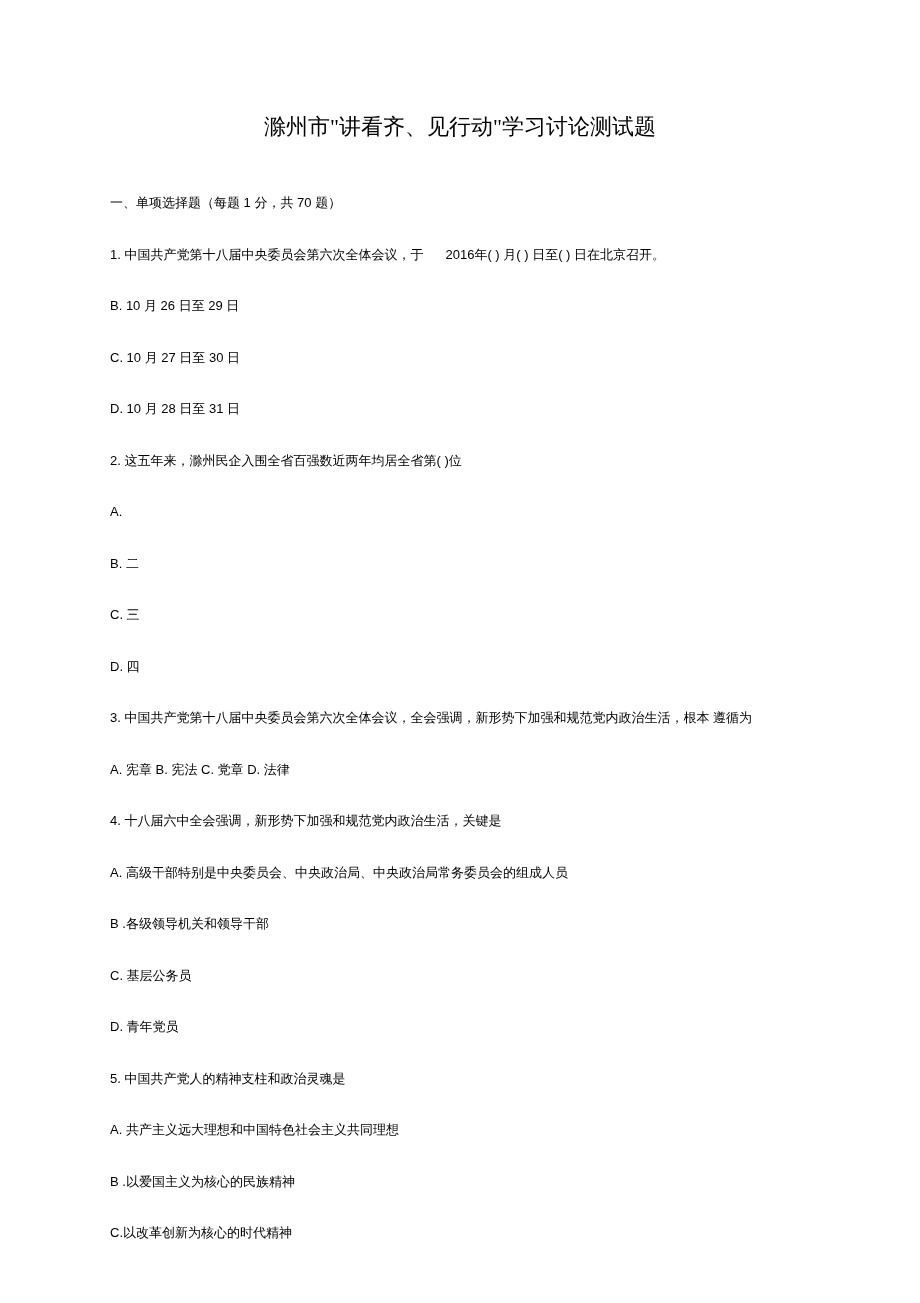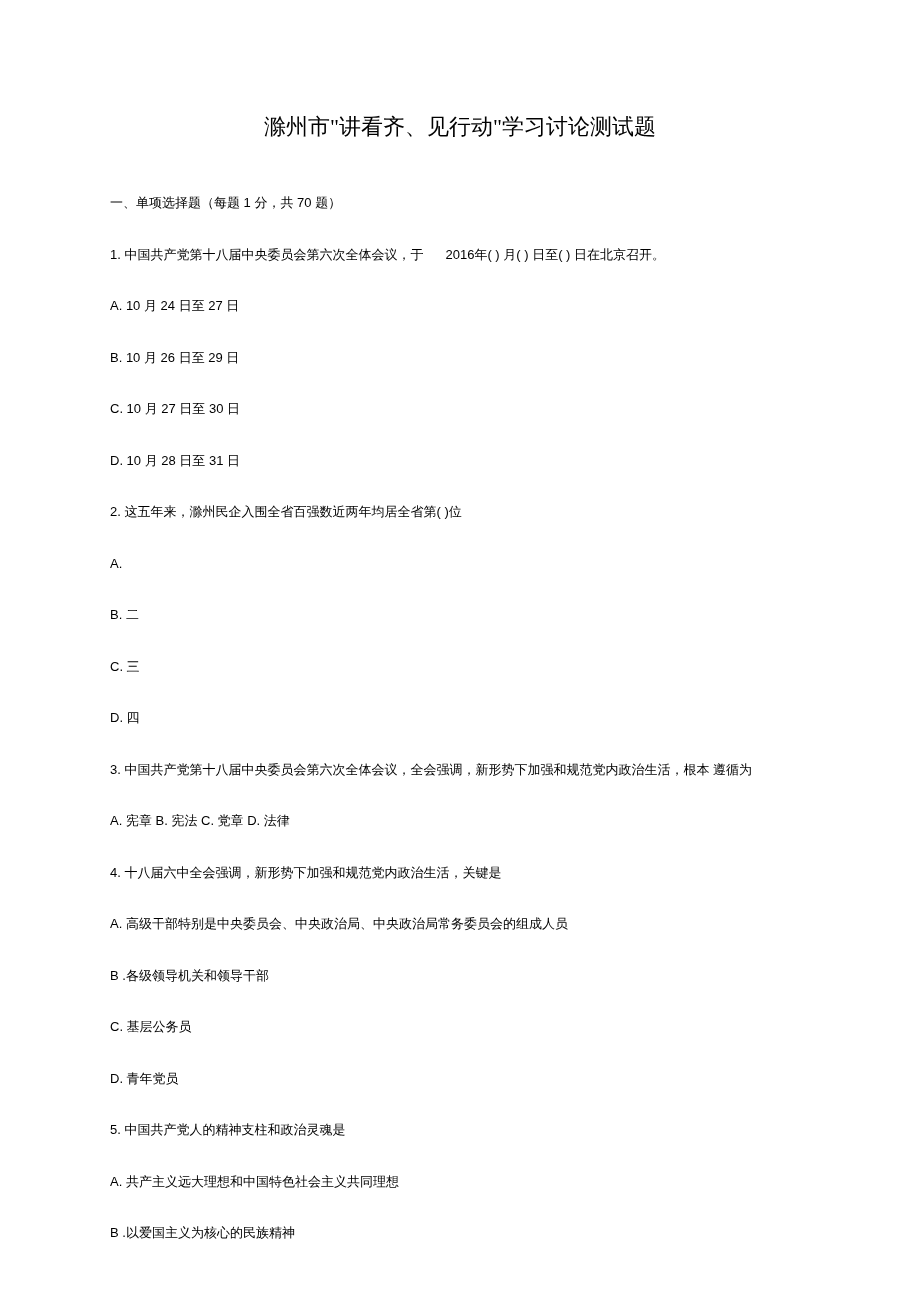--- a/index.html
+++ b/index.html
@@ -54,21 +54,20 @@
 <body>
 
 <h1 class="title">滁州市"讲看齐、见行动"学习讨论测试题</h1>
 
 <div class="section-header">一、单项选择题（每题 1 分，共 70 题）</div>
 
 <div class="question">
   <div class="question-text q1-text">
     <span>1.  中国共产党第十八届中央委员会第六次全体会议，于</span><span class="q1-year">2016年( ) 月( ) 日至( ) 日在北京召开。</span>
   </div>
-  <div class="option">A.  10 月 24 日至 27 日</div>
   <div class="option">B.  10 月 26 日至 29 日</div>
   <div class="option">C.  10 月 27 日至 30 日</div>
   <div class="option">D.  10 月 28 日至 31 日</div>
 </div>
 
 <div class="question">
   <div class="question-text">2.  这五年来，滁州民企入围全省百强数近两年均居全省第(   )位</div>
   <div class="option">A.</div>
   <div class="option">B.  二</div>
   <div class="option">C.  三</div>
@@ -85,14 +84,15 @@
   <div class="option">A.  高级干部特别是中央委员会、中央政治局、中央政治局常务委员会的组成人员</div>
   <div class="option">B .各级领导机关和领导干部</div>
   <div class="option">C.  基层公务员</div>
   <div class="option">D.  青年党员</div>
 </div>
 
 <div class="question">
   <div class="question-text">5.  中国共产党人的精神支柱和政治灵魂是</div>
   <div class="option">A.  共产主义远大理想和中国特色社会主义共同理想</div>
   <div class="option">B .以爱国主义为核心的民族精神</div>
+  <div class="option">C.以改革创新为核心的时代精神</div>
 
 </div>
 
 </body></html>

